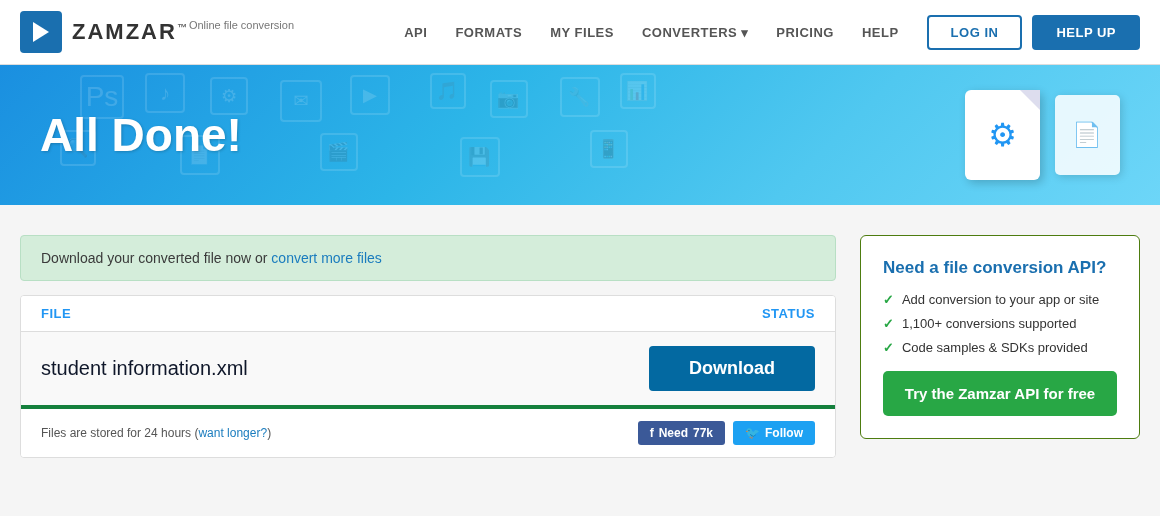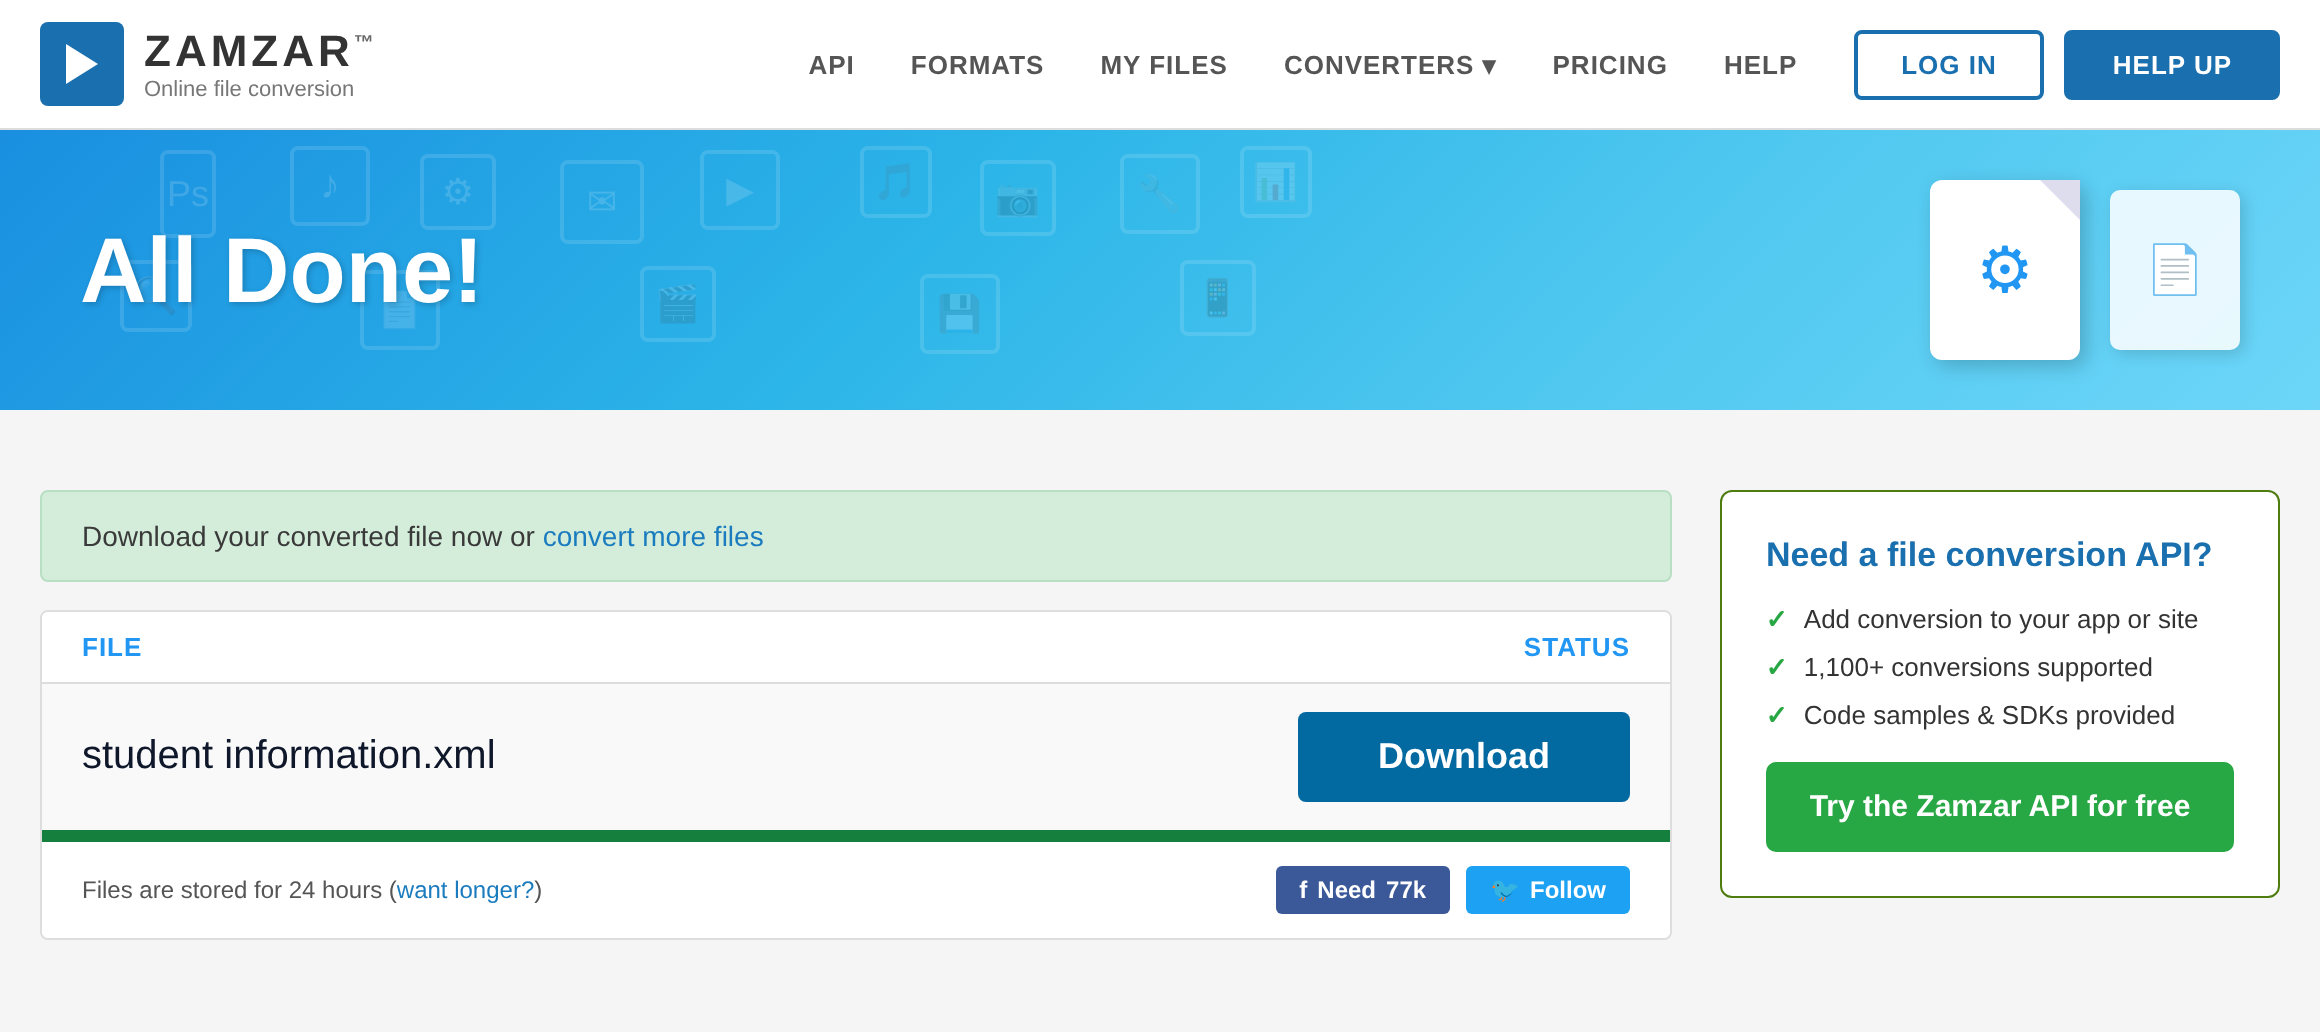--- a/index.html
+++ b/index.html
@@ -23,21 +23,21 @@
     .logo-icon {
       width: 42px;
       height: 42px;
       background: #1a6faf;
       display: flex;
       align-items: center;
       justify-content: center;
       border-radius: 4px;
     }
     .logo-icon svg { width: 26px; height: 26px; }
-    .logo-text { display: flex; flex-direction: column; }
+    .logo-text { display: flex; }
     .logo-name {
       font-size: 22px;
       font-weight: bold;
       color: #333;
       letter-spacing: 2px;
     }
     .logo-name sup { font-size: 10px; color: #666; vertical-align: super; }
     .logo-sub { font-size: 11px; color: #777; }
     .nav-links {
       display: flex;
@@ -157,21 +157,21 @@
       display: flex;
       align-items: center;
       justify-content: center;
       box-shadow: 2px 2px 8px rgba(0,0,0,0.15);
     }
 
     
     .main-content {
       display: flex;
       gap: 24px;
-      padding: 40px 20px;
+      padding: 30px 20px;
       max-width: 1160px;
     }
 
     
     .left-panel { flex: 1; min-width: 0; }
 
     .success-banner {
       background: #d4edda;
       border: 1px solid #b8dfc4;
       border-radius: 4px;
@@ -225,21 +225,21 @@
       font-weight: bold;
       border-radius: 4px;
       cursor: pointer;
     }
 
     .footer-bar {
       display: flex;
       align-items: center;
       justify-content: space-between;
       padding: 12px 20px;
-      border-top: 6px solid #15803d;
+      border-top: 4px solid #15803d;
       background: #fff;
     }
     .footer-text {
       font-size: 12px;
       color: #555;
     }
     .footer-text a {
       color: #1a7cbe;
       text-decoration: none;
     }
@@ -361,21 +361,21 @@
   <div class="nav-buttons">
     <button class="btn-login">LOG IN</button>
     <button class="btn-signup">HELP UP</button>
   </div>
 </nav>
 
 <div class="hero-banner">
 
   <div class="hero-icons">
 
-    <div class="deco-item" style="left:80px;top:10px;width:28px;height:44px;font-size:18px;">Ps</div>
+    <div class="deco-item" style="left:80px;top:10px;width:44px;height:44px;font-size:28px;">Ps</div>
     <div class="deco-item" style="left:145px;top:8px;width:40px;height:40px;font-size:20px;">♪</div>
     <div class="deco-item" style="left:210px;top:12px;width:38px;height:38px;">⚙</div>
     <div class="deco-item" style="left:280px;top:15px;width:42px;height:42px;">✉</div>
     <div class="deco-item" style="left:350px;top:10px;width:40px;height:40px;">▶</div>
     <div class="deco-item" style="left:430px;top:8px;width:36px;height:36px;">🎵</div>
     <div class="deco-item" style="left:490px;top:15px;width:38px;height:38px;">📷</div>
     <div class="deco-item" style="left:560px;top:12px;width:40px;height:40px;">🔧</div>
     <div class="deco-item" style="left:620px;top:8px;width:36px;height:36px;">📊</div>
     <div class="deco-item" style="left:60px;top:65px;width:36px;height:36px;">🔍</div>
     <div class="deco-item" style="left:180px;top:70px;width:40px;height:40px;">📄</div>

